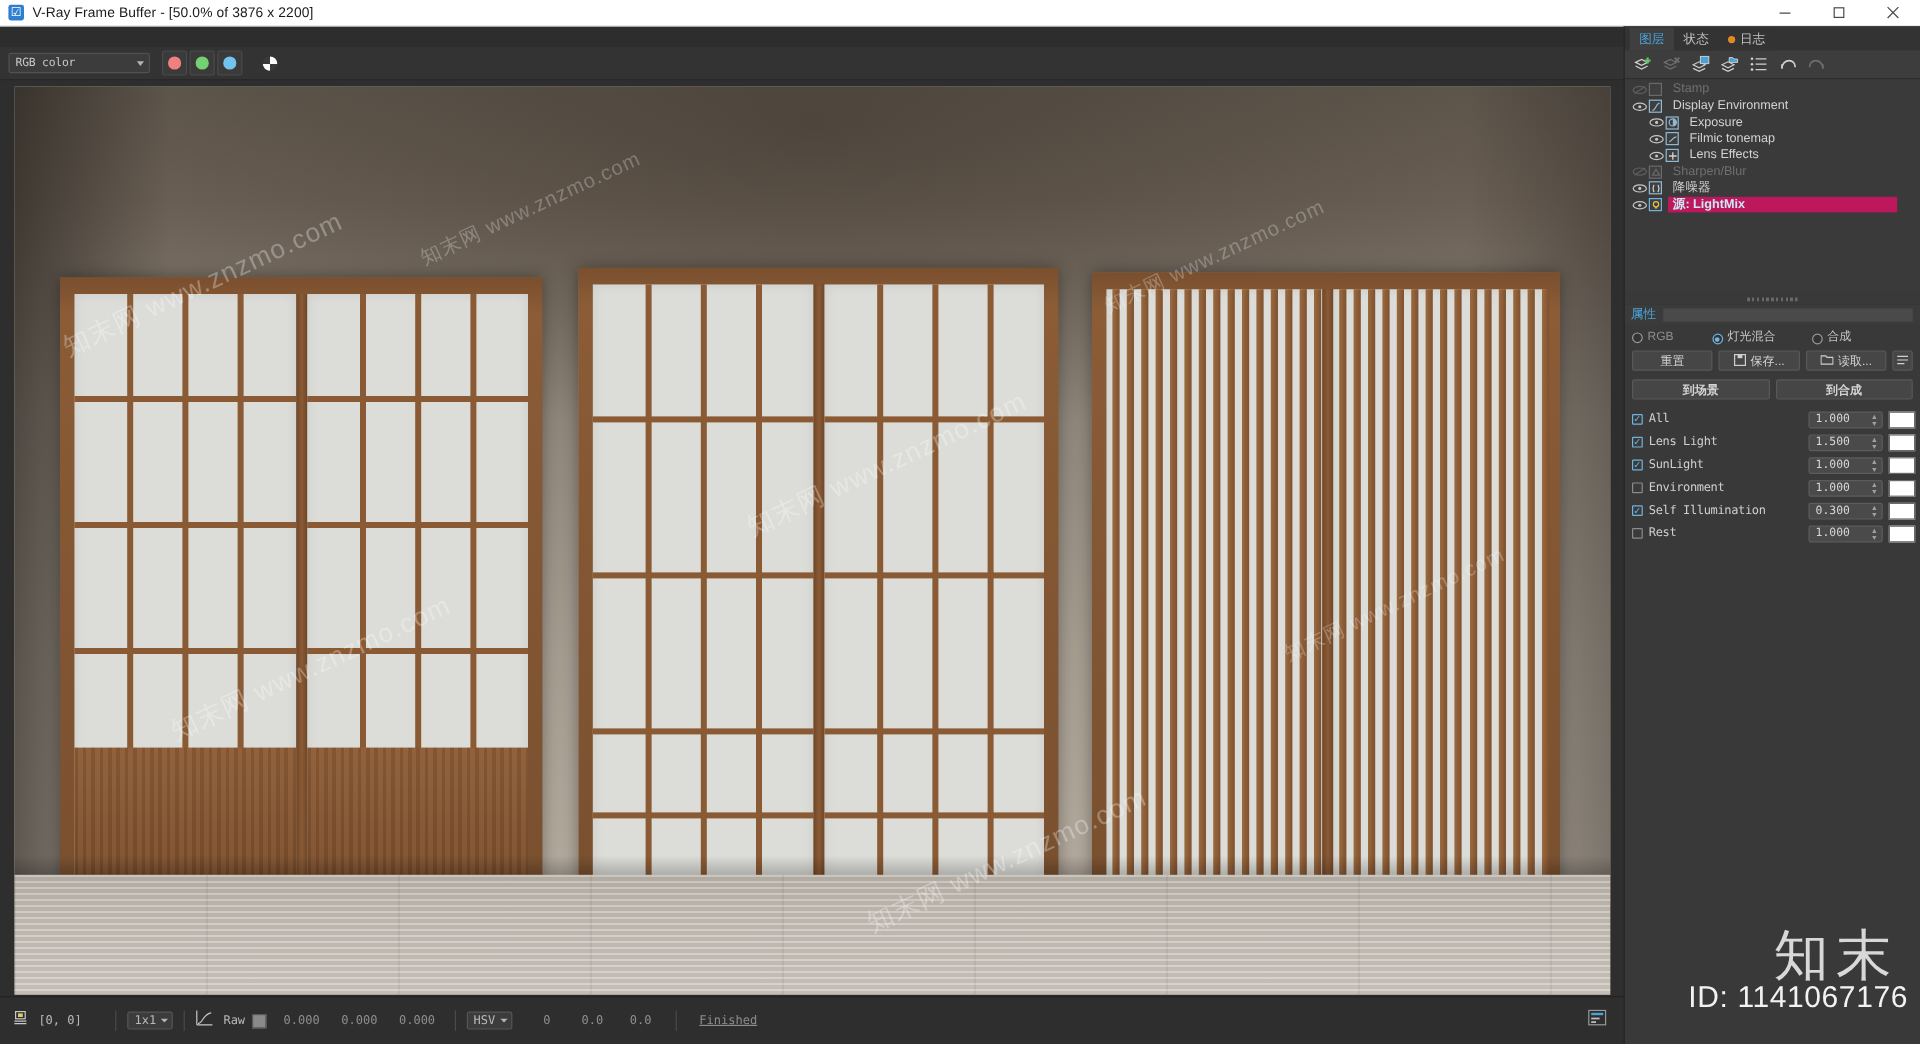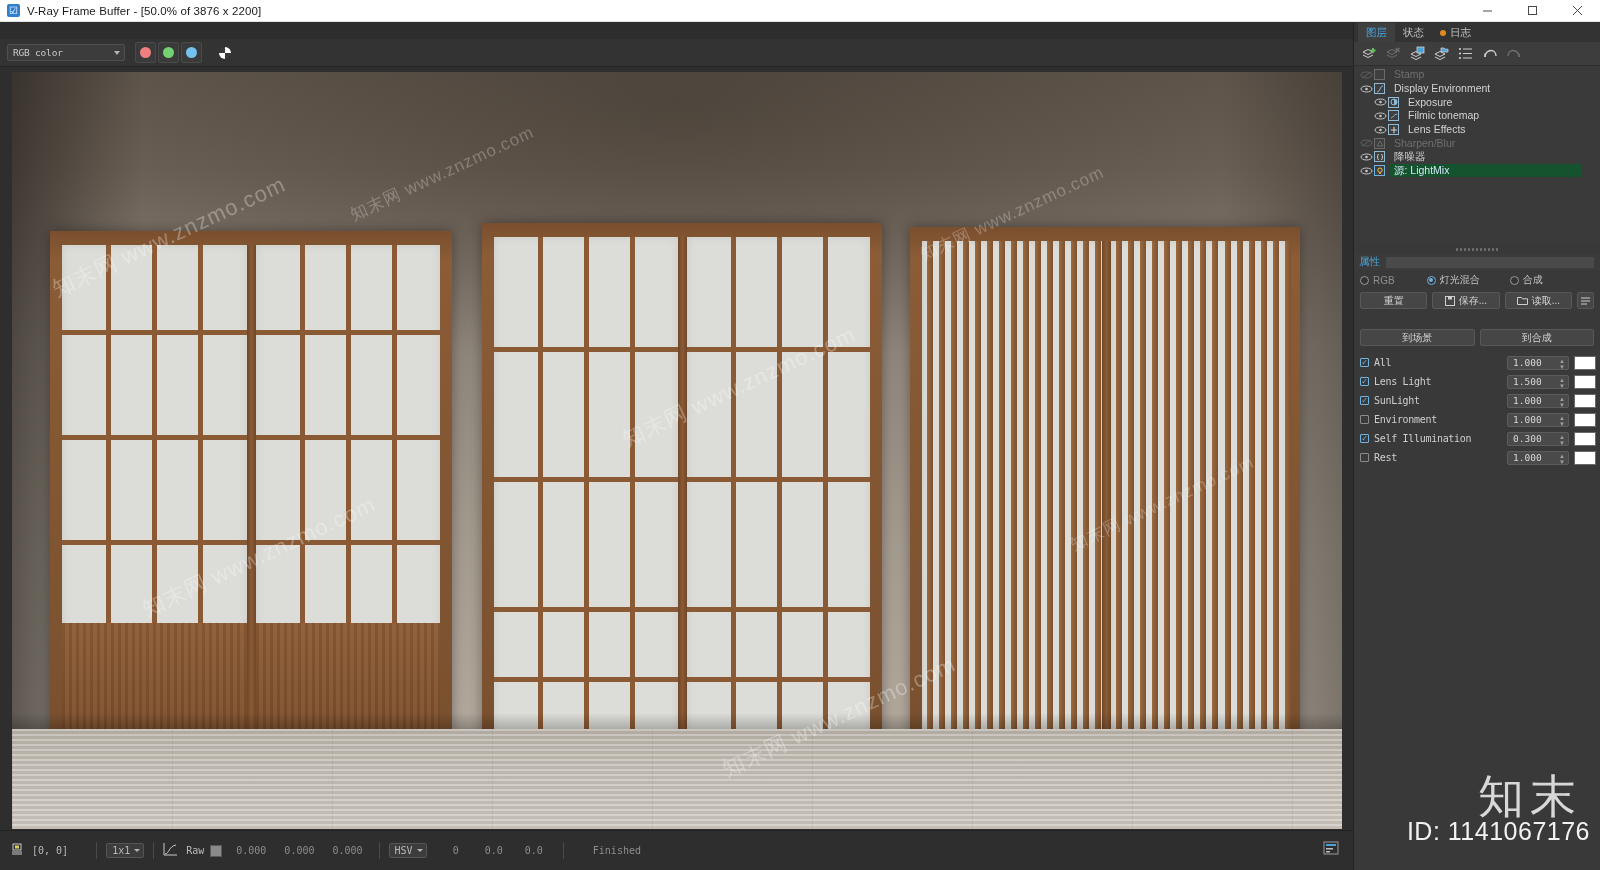--- a/index.html
+++ b/index.html
@@ -184,21 +184,21 @@
   .rtoolbar {
     height:24px; background:#3d3d3d; display:flex; align-items:center;
     gap:5px; padding-left:6px; border-bottom:1px solid #2d2d2d;
   }
   .rtico { width:19px;height:19px;display:flex;align-items:center;justify-content:center; }
 
   .layerlist { background:#3a3a3a; padding-top:2px; height:178px; }
   .lrow {
     display:flex; align-items:center; height:13.7px; padding-left:4px; position:relative;
   }
-  .lrow.sel .lname { background:#14532d; }
+  .lrow.sel .lname { background:#be185d;font-weight:bold; }
   .lrow .eye { width:16px; display:flex; align-items:center; justify-content:center; }
   .lrow .ltype {
     width:11px;height:11px;border:1px solid #8fb9d4; margin-right:5px;
     display:flex;align-items:center;justify-content:center; flex:0 0 auto;
     background:#3f3f3f;
   }
   .lrow.dis .ltype { border-color:#6a6a6a; }
   .lrow .lname { font-size:10.5px; color:#d2d2d2; padding:0 4px; line-height:13px; }
   .lrow.dis .lname { color:#6f6f6f; }
   .lrow.sel .lname { color:#cfe6f5; width:191px; }
@@ -206,21 +206,21 @@
 
   .splitter { height:10px; background:#393939; display:flex; align-items:center; justify-content:center; }
   .splitter .grip { width:42px; height:3px;
     background:repeating-linear-gradient(90deg,#6a6a6a 0 2px,#393939 2px 4px); }
 
   .prop-head { height:16px; display:flex; align-items:center; padding-left:5px; background:#3b3b3b; }
   .prop-head .ptitle { font-size:10.5px; color:#4aa3d8; margin-right:6px; }
   .prop-head .pbar { flex:1; height:11px; background:#4a4a4a; margin-right:6px; }
 
   .radios { display:flex; align-items:center; height:20px; padding:0 6px; gap:6px; }
-  .radio { display:flex;align-items:center;gap:4px; }
+  .radio { display:flex;align-items:flex-end;gap:4px; }
   .radio .rc {
     width:9px;height:9px;border-radius:50%;border:1px solid #9a9a9a;background:#333;
     display:flex;align-items:center;justify-content:center;
   }
   .radio.on .rc { border-color:#6fb3de; }
   .radio.on .rc::after { content:""; width:4px;height:4px;border-radius:50%;background:#6fb3de; }
   .radio .rl { font-size:10px; color:#c4c4c4; }
   .radio.dimlbl .rl { color:#8f8f8f; }
 
   .btnrow { display:flex; gap:5px; padding:2px 6px; }
@@ -496,21 +496,21 @@
     <div class="sb-dim" style="margin-left:18px;">0.000</div>
     <div class="sb-sep" style="margin-left:16px;"></div>
     <div class="sb-combo">
       <span class="sb-txt">HSV</span>
       <span class="arrow"></span>
     </div>
     <div class="sb-dim" style="margin-left:26px;">0</div>
     <div class="sb-dim" style="margin-left:26px;">0.0</div>
     <div class="sb-dim" style="margin-left:22px;">0.0</div>
     <div class="sb-sep" style="margin-left:20px;"></div>
-    <div class="sb-dim" style="margin-left:20px;">Finished</div>
+    <div class="sb-dim" style="margin-left:10px;text-decoration:underline;">Finished</div>
     <div class="sb-right-icon">
       <svg width="16" height="14" viewBox="0 0 16 14">
           <rect x="1" y="1" width="14" height="12" fill="none" stroke="#9a9a9a" stroke-width="1"></rect>
           <rect x="3" y="3" width="10" height="2" fill="#4aa3d8"></rect>
           <rect x="3" y="7" width="7" height="1.5" fill="#bbb"></rect>
           <rect x="3" y="10" width="4" height="1.5" fill="#bbb"></rect>
         </svg>
     </div>
   </div>
 
@@ -740,21 +740,21 @@
       </div>
       <div class="pbtn sq">
         <span>
           <svg width="11" height="10" viewBox="0 0 11 10">
               <path d="M1 2h9M1 5h9M1 8h6" stroke="#cfcfcf" stroke-width="1"></path>
             </svg>
         </span>
       </div>
     </div>
 
-    <div class="btnrow" style="margin-top:16px;">
+    <div class="btnrow" style="margin-top:3px;font-weight:bold;">
       <div class="pbtn">
         <span>到场景</span>
       </div>
       <div class="pbtn">
         <span>到合成</span>
       </div>
     </div>
 
     <div class="lmlist">
       <div class="lmrow">

